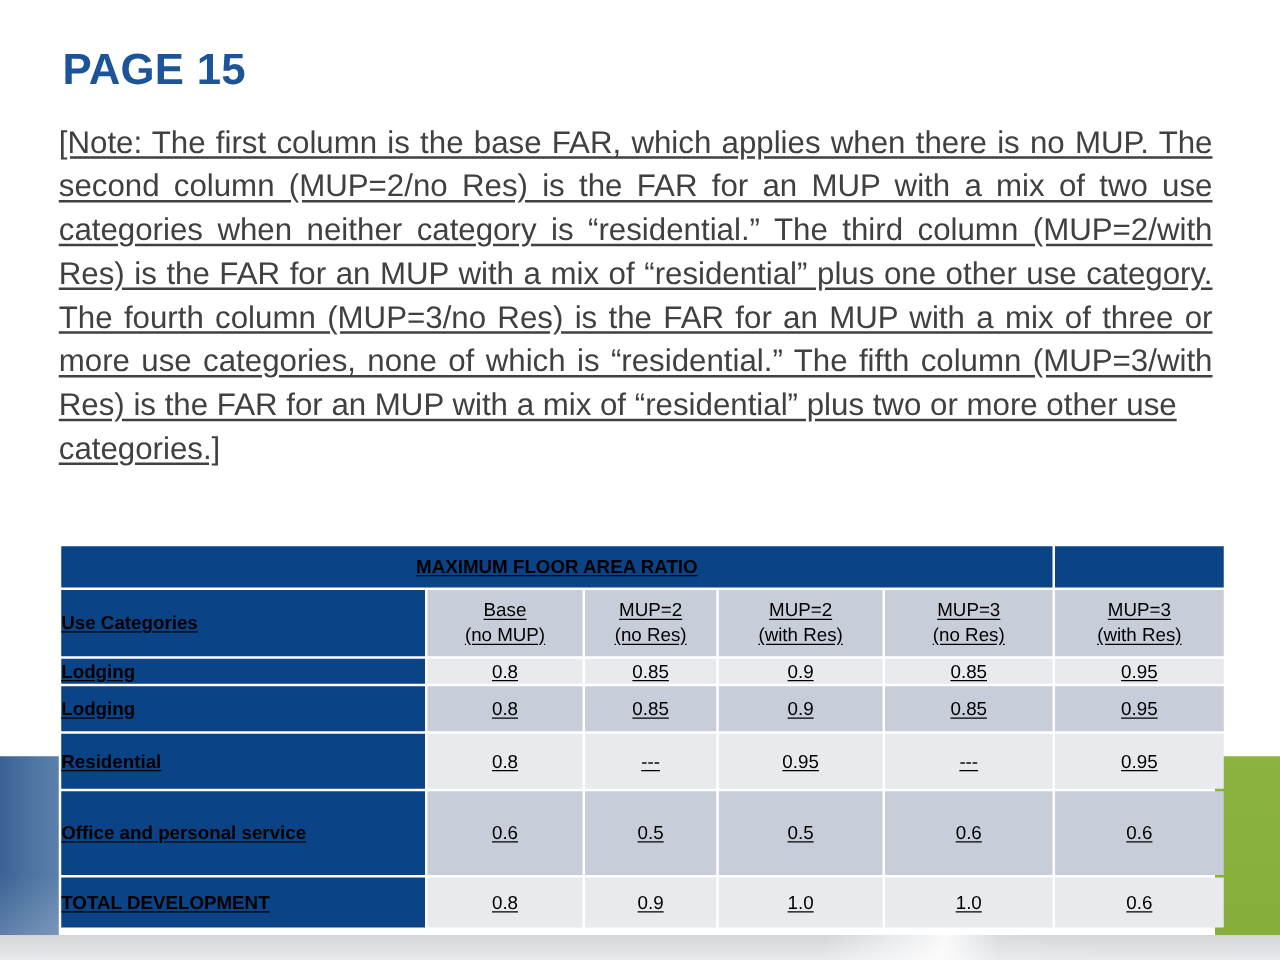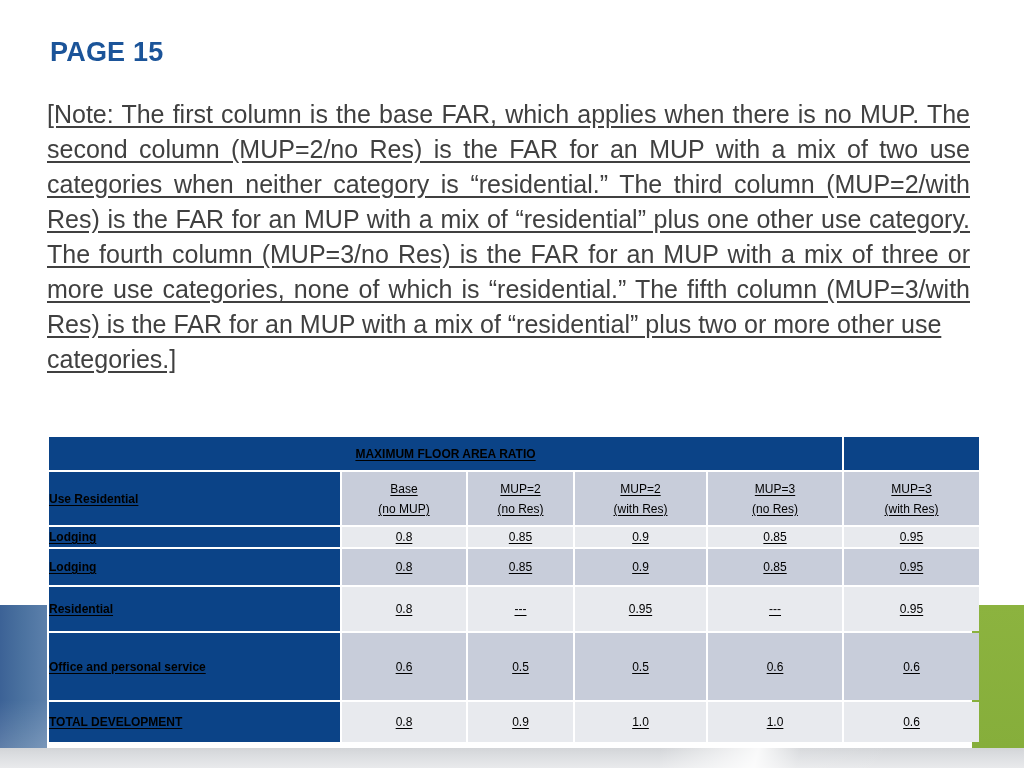--- a/index.html
+++ b/index.html
@@ -35,21 +35,21 @@
     position:absolute;left:660px;bottom:0;width:230px;height:20px;
     background:linear-gradient(105deg,rgba(255,255,255,0) 0%,rgba(255,255,255,.85) 42%,rgba(255,255,255,.1) 60%,rgba(255,255,255,0) 100%);
     z-index:4;
   }
 
   
   #slide-content{position:relative;z-index:2;}
 
   #page-title{
     position:absolute;left:50px;top:38px;
-    font-size:27px;font-weight:bold;color:#1b5499;
+    font-size:35px;font-weight:bold;color:#1b5499;
     letter-spacing:.2px;line-height:1.05;
   }
 
   #note-paragraph{
     position:absolute;left:47px;top:97px;width:923px;
     font-size:25px;line-height:35px;color:#404040;
     text-align:justify;text-decoration:underline;
     text-underline-offset:3px;
     word-spacing:0px;
   }
@@ -57,21 +57,21 @@
 
   
   #far-table{
     position:absolute;left:47px;top:435px;
     width:928px;
     border-collapse:separate;border-spacing:2px;
     table-layout:fixed;
   }
   #far-table td{
     padding:0;vertical-align:middle;
-    font-size:12px;color:#000;
+    font-size:15px;color:#000;
   }
   .hdr-blue{
     background:#0b4387;color:#ffffff;
     font-weight:bold;font-size:15px;
     text-align:center;
     text-decoration:underline;
     text-underline-offset:2px;
   }
   .hdr-blank{background:#0b4387;}
   .rowlabel{
@@ -119,21 +119,21 @@
       <col style="width:134px">
       <col style="width:135px">
     </colgroup>
     <tbody>
       <tr>
         <td class="hdr-blue" colspan="5" style="height:33px">MAXIMUM FLOOR AREA RATIO</td>
         <td class="hdr-blank" style="height:33px"></td>
       </tr>
 
       <tr>
-        <td class="rowlabel" style="height:53px">Use Residential</td>
+        <td class="rowlabel" style="height:53px">Use Categories</td>
         <td class="colhead">
           <span class="l1">Base </span>
           <span class="l2">(no MUP)</span>
         </td>
         <td class="colhead">
           <span class="l1">MUP=2</span>
           <span class="l2">(no Res)</span>
         </td>
         <td class="colhead">
           <span class="l1">MUP=2</span>

